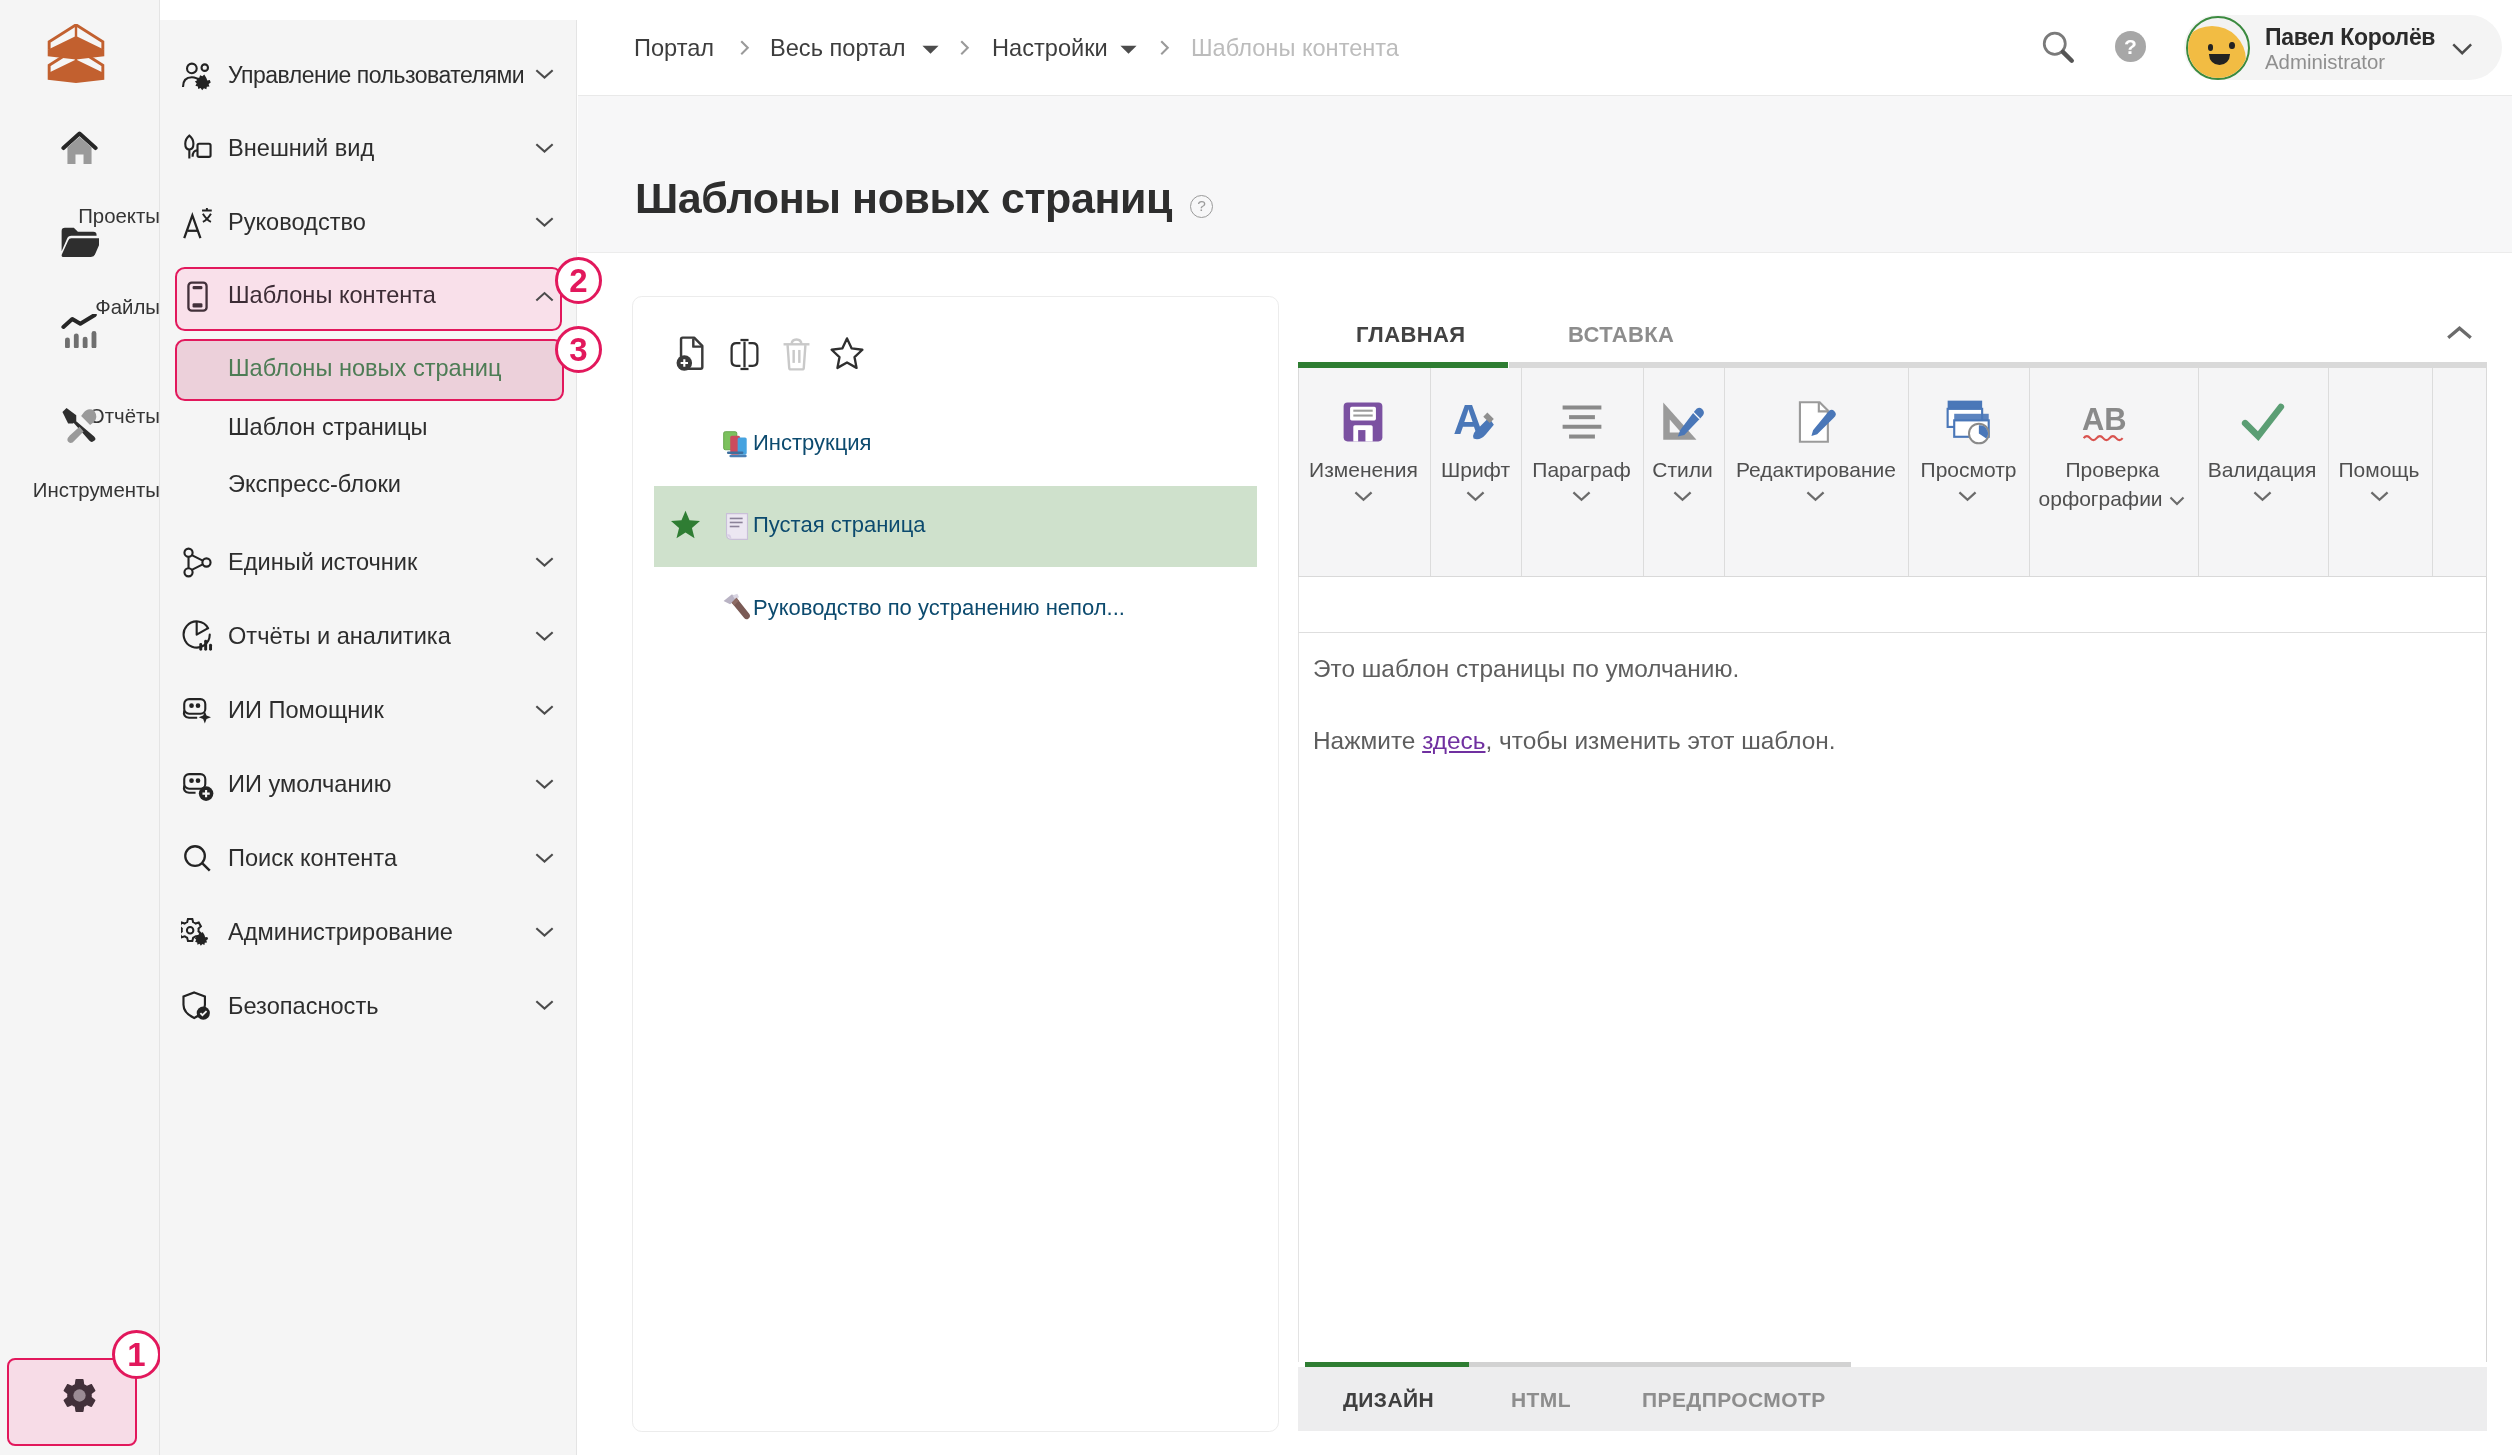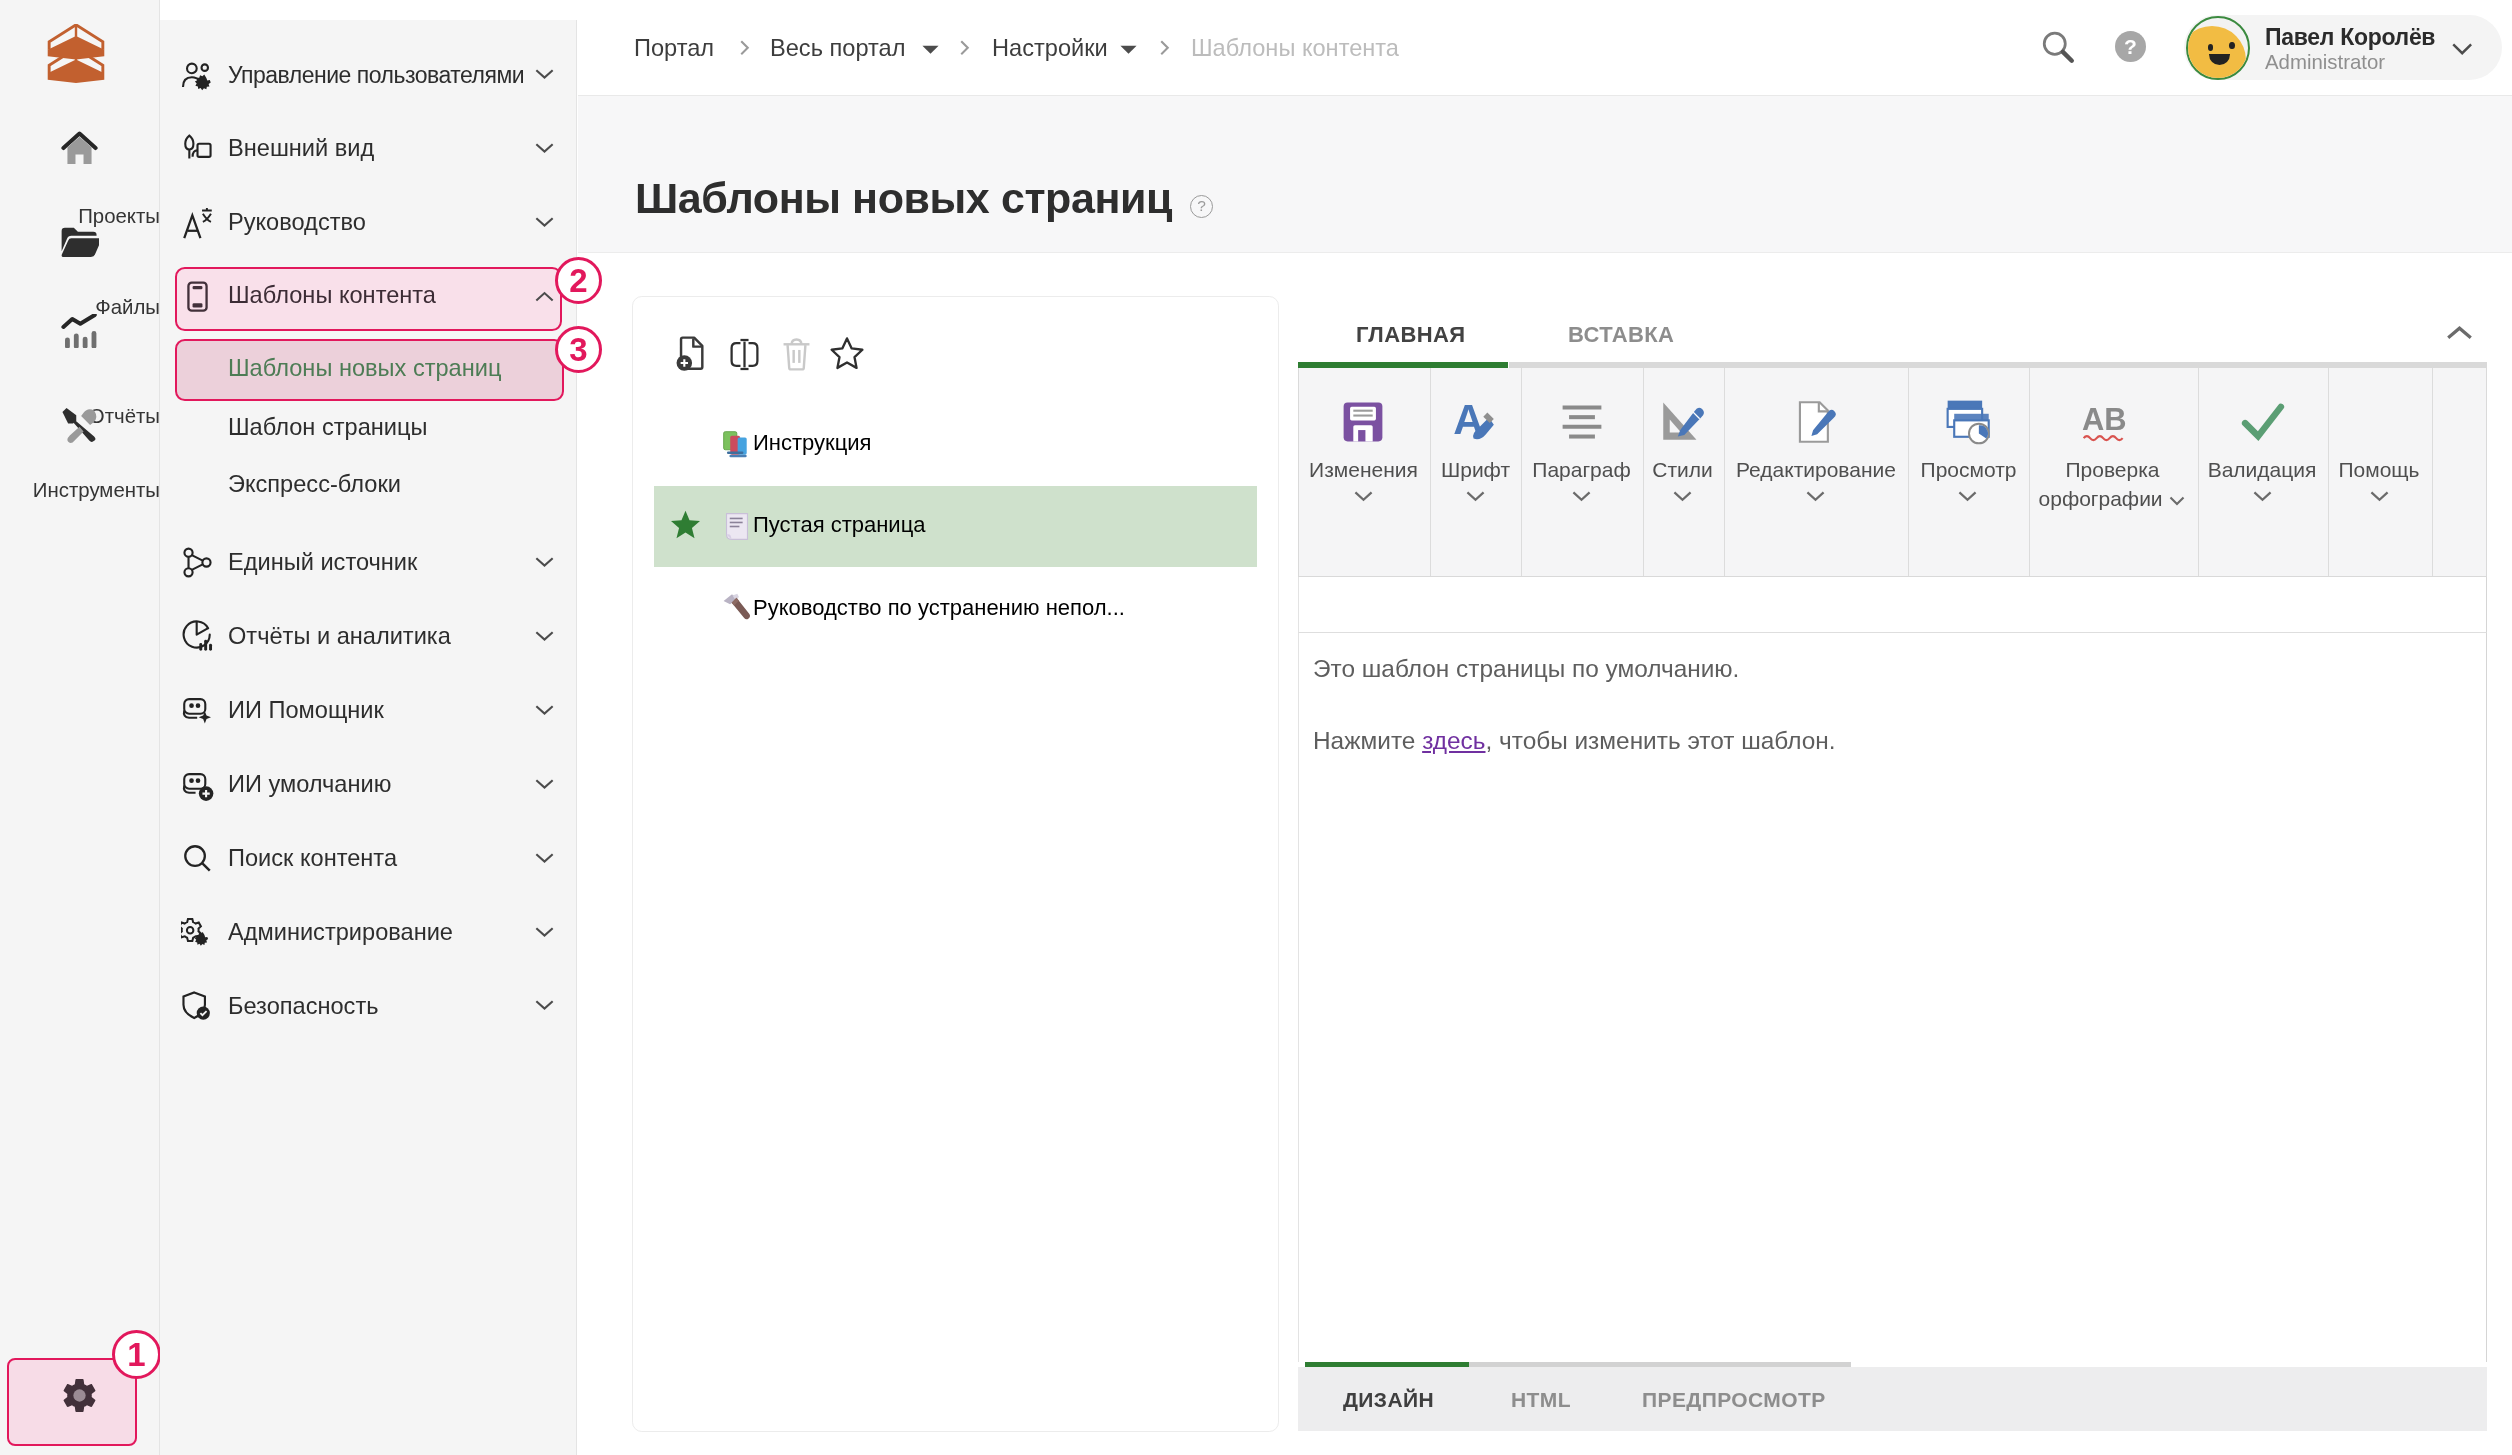--- a/index.html
+++ b/index.html
@@ -14,21 +14,21 @@
 .mi-text { font-size:23.6px; color:#2d2d2d; }
 .mi-icon { left:21px; }
 .chev { stroke:#4c4c4c; stroke-width:2.6; fill:none; }
 
 #topbar { left:578px; top:0; width:2100px; height:96px; background:#fff; border-bottom:0.8px solid #e9e9e9; }
 #band { left:578px; top:96px; width:1935px; height:157px; background:#f7f7f8; border-bottom:0.8px solid #ececec; }
 .bc { font-size:23.6px; color:#3d3d3d; }
 .bc-gray { color:#bcbcbc; }
 
 #treecard { left:632px; top:296px; width:647px; height:1136px; background:#fff; border:0.8px solid #ececec; border-radius:9.8px; }
-.row-text { font-size:22px; color:#000000; }
+.row-text { font-size:22px; color:#0c4a6e; }
 #ribbon { left:1298px; top:368px; width:1189px; height:209px; background:#f5f5f6; border-left:0.8px solid #dadada; border-right:0.8px solid #dadada; border-bottom:0.8px solid #d9d9d9; }
 .rib-div { position:absolute; top:0; bottom:0; width:0.8px; background:#dcdcdc; }
 .rib-label { position:absolute; width:100%; text-align:center; font-size:21px; color:#4f4f4f; }
 .tab { font-size:22px; font-weight:bold; letter-spacing:0.4px; }
 #editor { left:1298px; top:577px; width:1189px; height:785px; background:#fff; border-left:0.8px solid #e3e3e3; border-right:0.8px solid #d5d5d5; }
 .ed-text { font-size:24.4px; color:#5e5e5e; }
 #btmband { left:1298px; top:1367px; width:1189px; height:64px; background:#ededee; }
 .btab { font-size:21px; font-weight:bold; letter-spacing:0.4px; }
 
 .ann-circle { border:3.3px solid #e2185c; background:#fff; border-radius:50%; text-align:center; color:#e2185c; font-weight:bold; }

